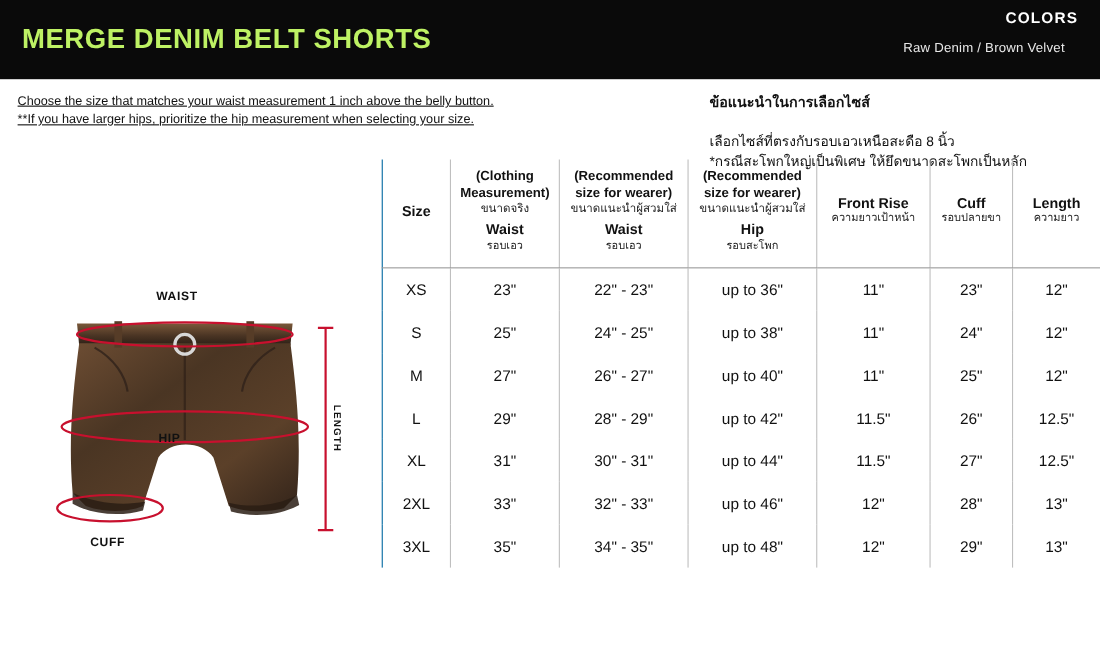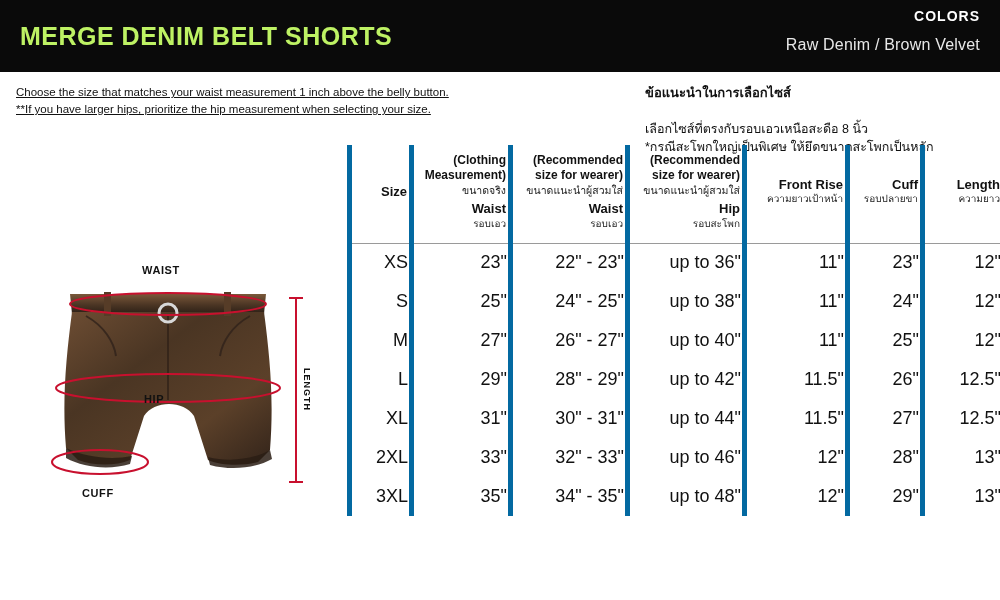--- a/index.html
+++ b/index.html
@@ -24,22 +24,22 @@
     font-size: 25px; font-weight: bold; letter-spacing: 0.5px;
     color: #bef264;
     text-align: center;
   }
   .header-colors-label {
     position: absolute; right: 20px; top: 8px;
     font-size: 14px; font-weight: bold; letter-spacing: 1px;
     color: #ffffff;
   }
   .header-colors-value {
-    position: absolute; right: 20px; top: 36px;
-    font-size: 16px; color: #e8e8e8; letter-spacing: 0.2px;
+    position: absolute; right: 32px; top: 36px;
+    font-size: 12px; color: #e8e8e8; letter-spacing: 0.2px;
   }
 
   
   .rec-en {
     position: absolute; left: 16px; top: 84px; width: 600px;
     color: #111;
   }
   .rec-en .ttl { font-size: 11.5px; font-weight: bold; margin-bottom: 5px; }
   .rec-en .ln  { font-size: 11.5px; line-height: 17px; text-decoration: underline; }
 
@@ -70,35 +70,35 @@
   }
 
   
   .table-wrap { position: absolute; left: 347px; top: 145px; width: 653px; height: 455px; }
   table.size-table {
     border-collapse: collapse;
     width: 653px;
     table-layout: fixed;
   }
   table.size-table th, table.size-table td {
-    border-left: 5px solid #0369a1;
+    border-left: 1px solid #0369a1;
     border-right: 1px solid #bfbfbf;
-    text-align: right;
+    text-align: center;
     color: #111;
     font-weight: normal;
   }
   table.size-table thead th {
     border-bottom: 1px solid #9a9a9a;
     padding: 6px 2px 10px;
     vertical-align: middle;
     height: 98px;
   }
   table.size-table tbody td {
     height: 39px;
-    font-size: 18px;
+    font-size: 14px;
   }
   .col-size   { width: 62px; }
   .col-cmw    { width: 99px; }
   .col-rw     { width: 117px; }
   .col-rh     { width: 117px; }
   .col-fr     { width: 103px; }
   .col-cuff   { width: 75px; }
   .col-length { width: 80px; }
 
   .h-en  { font-size: 12px; font-weight: bold; line-height: 15px; display:block; }

